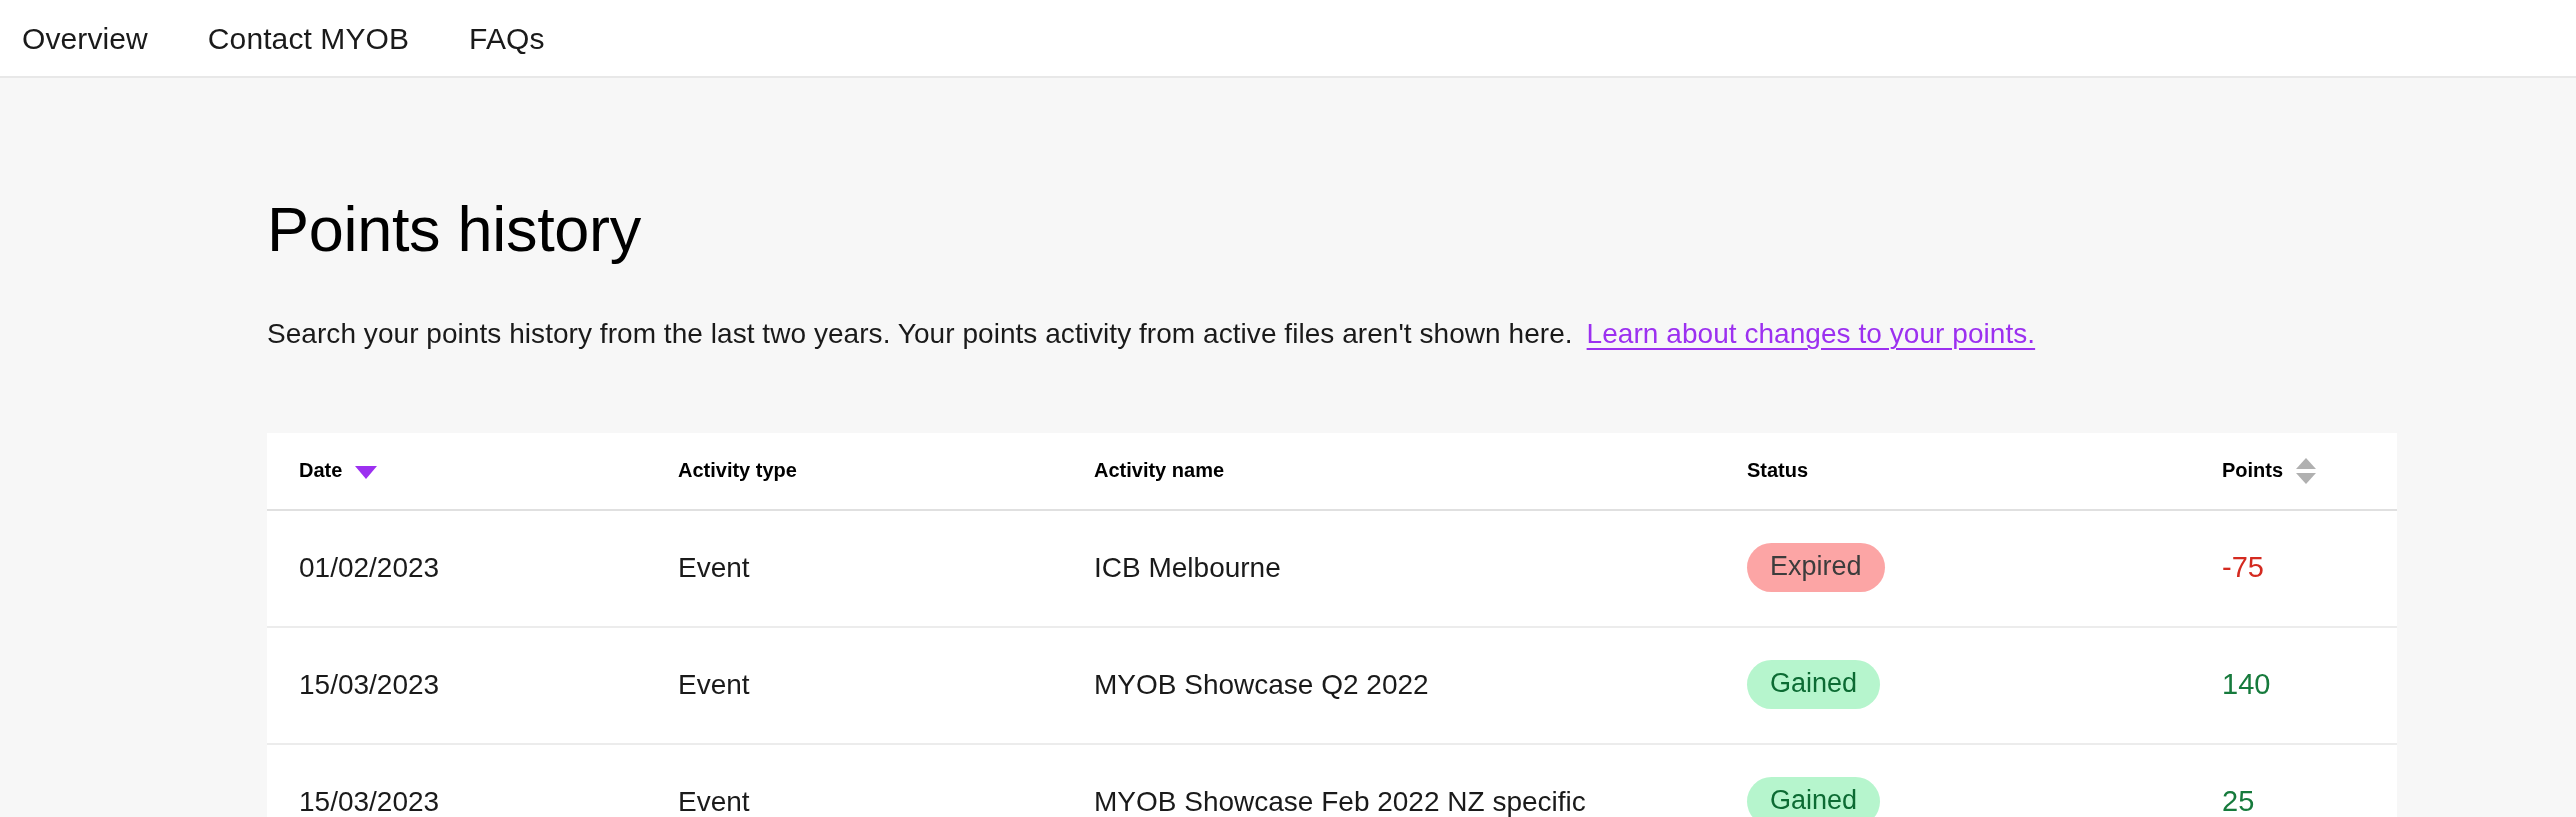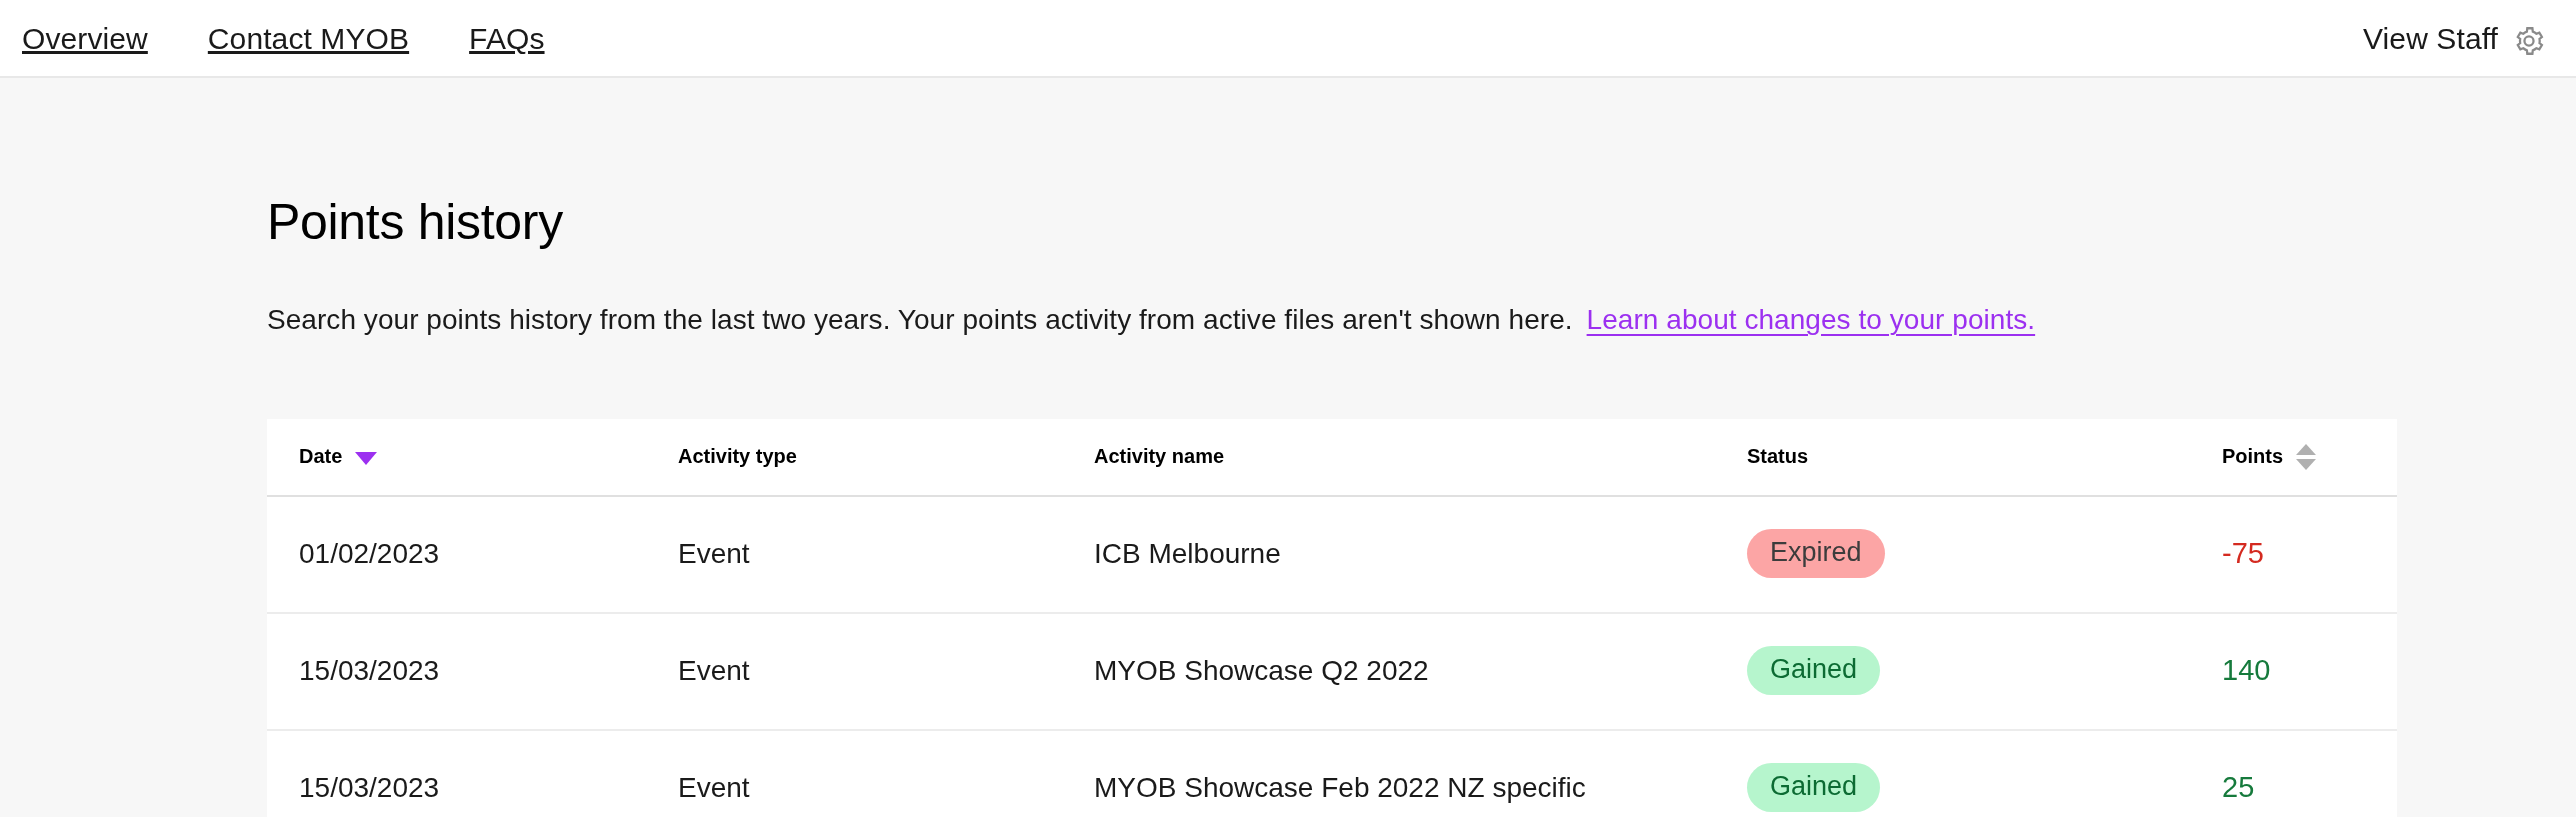--- a/index.html
+++ b/index.html
@@ -25,21 +25,20 @@
     border-bottom: 2px solid #e8e8e8;
     display: flex;
     align-items: flex-start;
     padding: 0 24px 0 0;
   }
 
   .nav-items {
     display: flex;
     align-items: stretch;
     height: 82px;
-    text-decoration: underline;
   }
 
   .nav-item {
     position: relative;
     display: flex;
     align-items: center;
     gap: 14px;
     padding: 0 30px;
     height: 78px;
     font-size: 30px;
@@ -112,21 +111,21 @@
     padding: 0;
   }
 
   .content {
     width: 2576px;
     padding-left: 267px;
     padding-right: 267px;
   }
 
   .page-title {
-    font-size: 50px;
+    font-size: 63px;
     font-weight: 400;
     color: #000000;
     padding-top: 115px;
     letter-spacing: -0.3px;
   }
 
   .page-desc {
     font-size: 28px;
     color: #1a1a1a;
     padding-top: 53px;
@@ -247,27 +246,20 @@
     <div class="nav-item">
       <span>Contact MYOB</span>
     </div>
 
     <div class="nav-item">
       <span>FAQs</span>
     </div>
 
   </div>
 
-  <div class="nav-right">
-    <span class="nav-right-label">View Staff</span>
-    <svg class="gear-icon" viewBox="0 0 24 24" fill="none" stroke="currentColor" stroke-width="1.6">
-      <circle cx="12" cy="12" r="3.2"></circle>
-      <path d="M19.4 13.5a7.7 7.7 0 0 0 0-3l1.7-1.3-1.8-3.1-2 .8a7.6 7.6 0 0 0-2.6-1.5L14.4 3h-3.6l-.3 2.4a7.6 7.6 0 0 0-2.6 1.5l-2-.8-1.8 3.1 1.7 1.3a7.7 7.7 0 0 0 0 3l-1.7 1.3 1.8 3.1 2-.8a7.6 7.6 0 0 0 2.6 1.5l.3 2.4h3.6l.3-2.4a7.6 7.6 0 0 0 2.6-1.5l2 .8 1.8-3.1-1.7-1.3z"></path>
-    </svg>
-  </div>
 </div>
 
 <div class="page">
   <div class="content">
 
     <h1 class="page-title">Points history</h1>
 
     <p class="page-desc">
       <span>Search your points history from the last two years. Your points activity from active files aren't shown here.</span><span class="spacer"></span><a class="desc-link">Learn about changes to your points.</a>
     </p>

